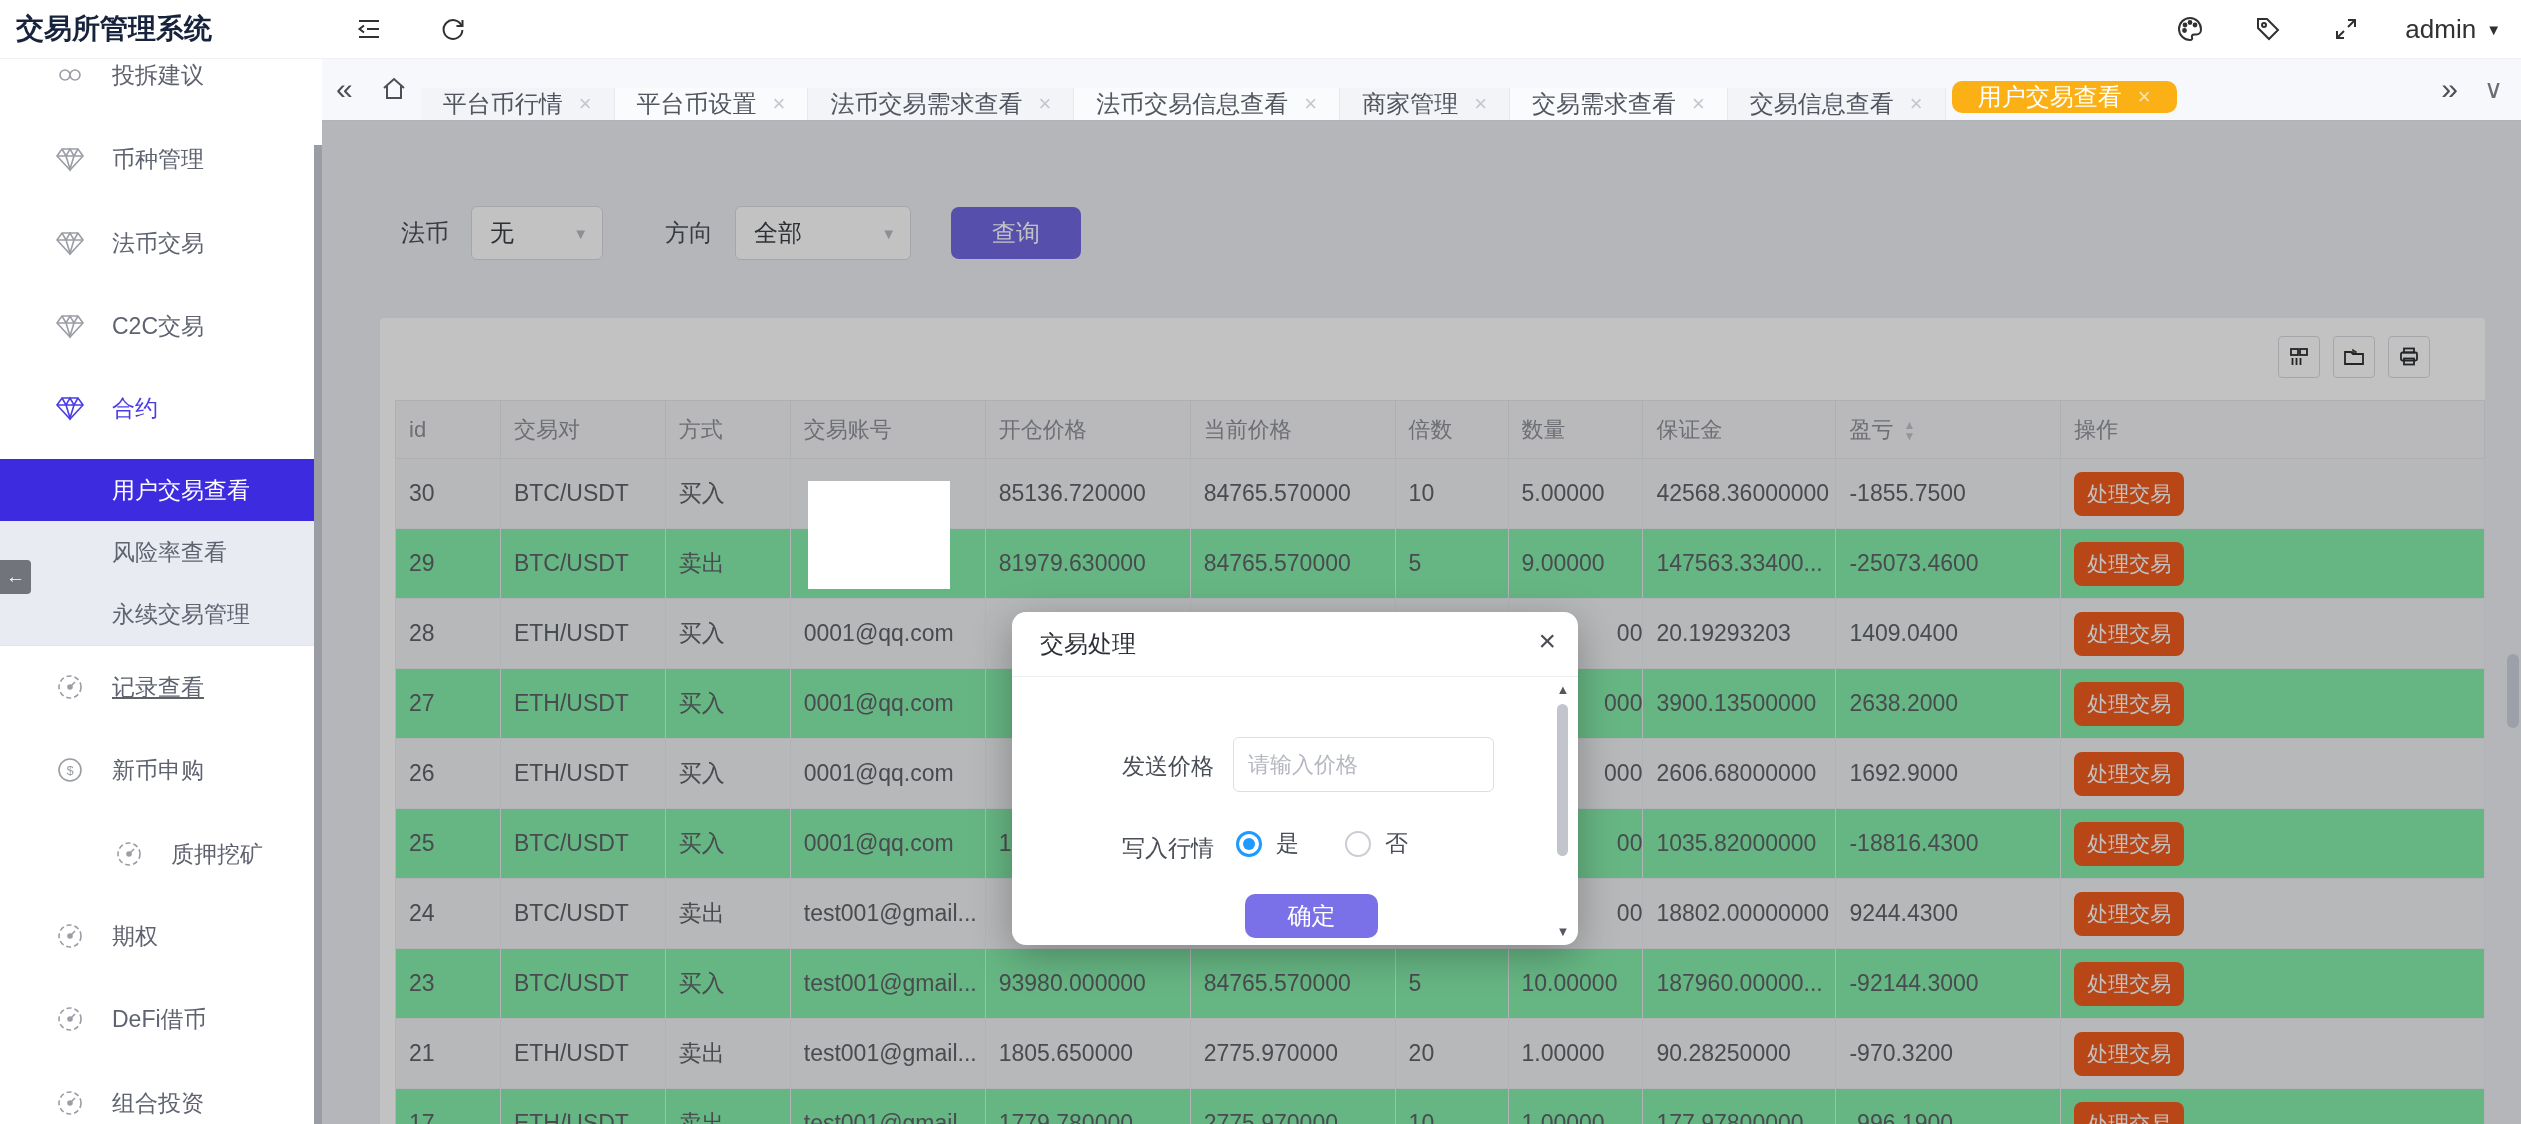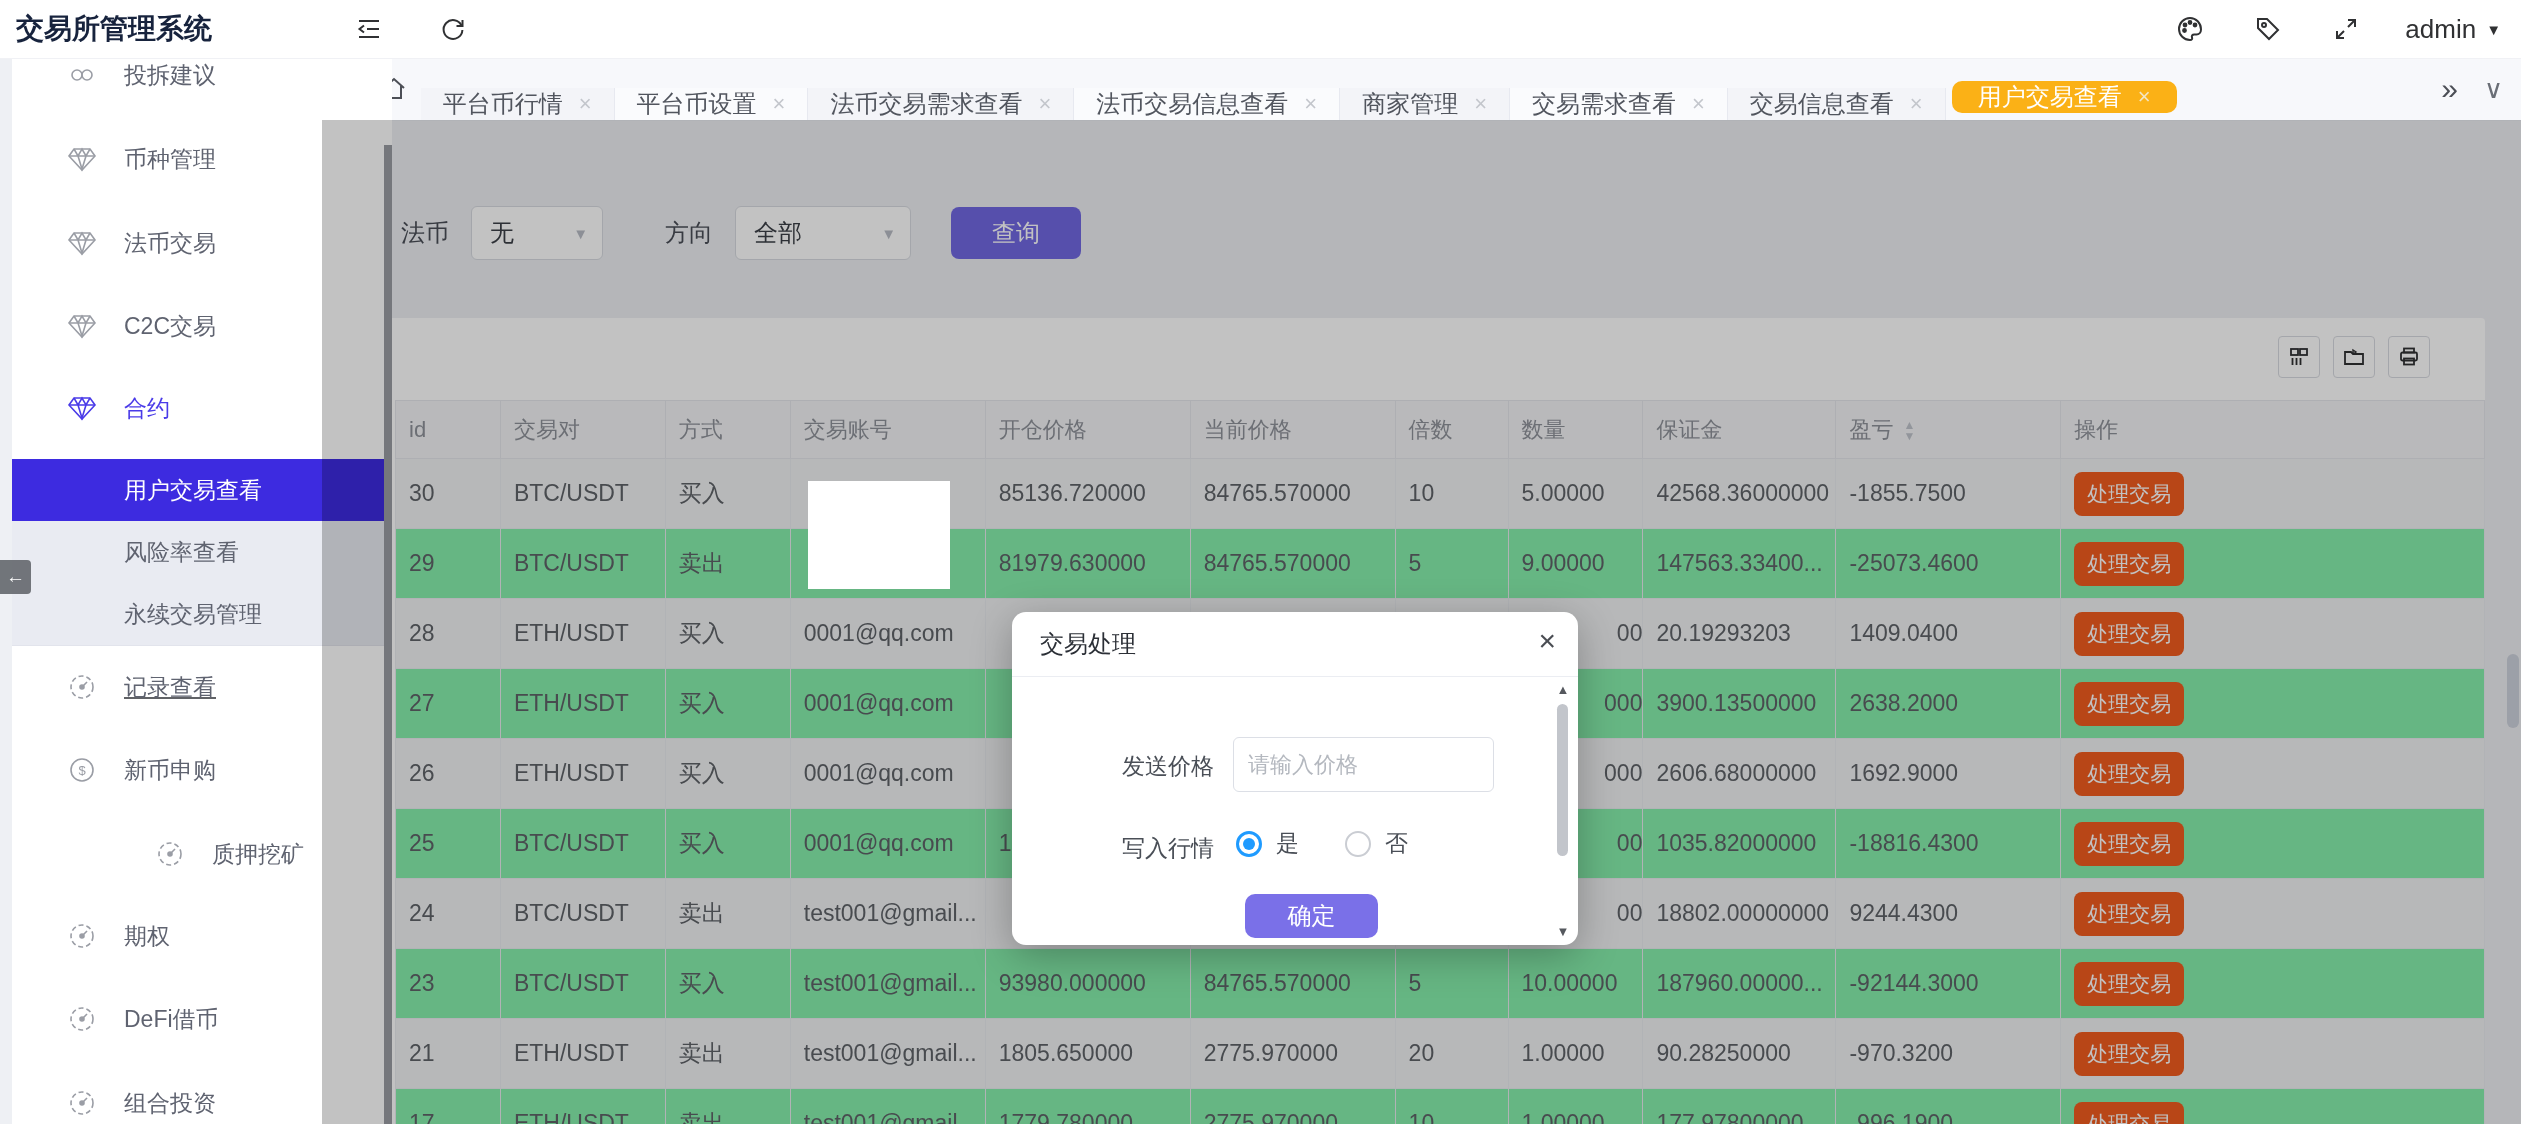--- a/index.html
+++ b/index.html
@@ -10,21 +10,21 @@
           display:flex;align-items:center;border-bottom:1px solid #f0f1f5}
   .app-title{font-size:28px;font-weight:bold;color:#17233d;margin-left:16px;width:300px}
   .tb-icon{width:30px;height:30px;display:inline-flex;align-items:center;justify-content:center;color:#303133;cursor:pointer}
   .tb-icon svg{stroke:#303133;fill:none;stroke-width:2}
   .fold{margin-left:38px}.refresh{margin-left:54px}
   .tb-right{margin-left:auto;display:flex;align-items:center;margin-right:20px}
   .tb-right .tb-icon{margin-left:48px}
   .user{display:flex;align-items:center;margin-left:44px;font-size:26px;color:#303133;cursor:pointer}
   .user-caret{font-size:15px;color:#303133;margin-left:10px}
   
-  .sidebar{position:absolute;top:58px;left:12px;width:380px;bottom:0;background:#fff;z-index:11}
+  .sidebar{position:absolute;top:58px;left:0;width:322px;bottom:0;background:#fff;z-index:11}
   .side-item{position:absolute;left:0;width:100%;height:56px;display:flex;align-items:center;cursor:pointer}
   .side-item .mi{width:30px;height:30px;margin-left:55px;flex:0 0 30px;display:flex;align-items:center;justify-content:center}
   .side-item .mi svg{stroke:#9a9da5;fill:none;stroke-width:1.6}
   .side-item .lbl{margin-left:27px;font-size:23px;color:#5f6370;white-space:nowrap}
   .side-item.accent .lbl{color:#4a3be8}
   .side-item.accent .mi svg{stroke:#4a3be8}
   .submenu-bg{position:absolute;left:0;width:100%;top:401px;height:186px;background:#e9ebf2;border-bottom:1px solid #e2e4ec}
   .side-child{position:absolute;left:0;width:100%;height:62px;display:flex;align-items:center;cursor:pointer}
   .side-child .lbl{margin-left:112px;font-size:23px;color:#5f6370;white-space:nowrap}
   .side-child.active{background:#3d2be0}

